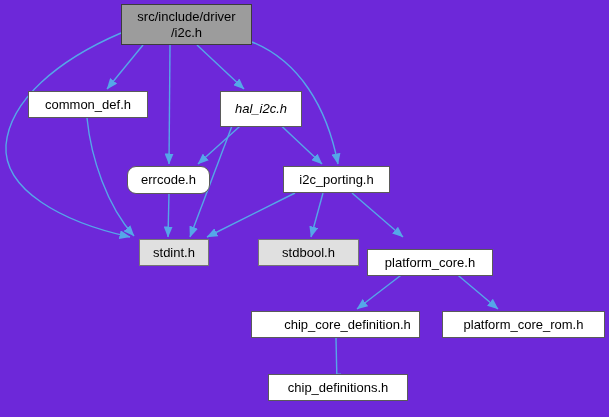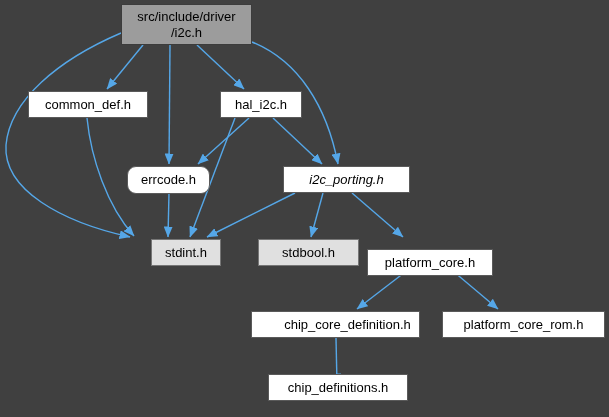--- a/index.html
+++ b/index.html
@@ -1,19 +1,19 @@
 <!DOCTYPE html>
 <html><head>
 <meta charset="utf-8">
 <style>
   html,body{margin:0;padding:0;background:#ffffff;}
   #stage{
     position:relative;
     width:609px;height:417px;
-    background:#404040;
+    background:#6d28d9;
     font-family:"Liberation Sans", sans-serif;
     overflow:hidden;
   }
   #edge-layer{position:absolute;left:0;top:0;width:609px;height:417px;}
   .node{
     position:absolute;
     box-sizing:border-box;
     display:flex;align-items:center;justify-content:center;
     font-size:13px;line-height:16px;color:#000000;
     text-align:center;white-space:pre-line;
@@ -47,22 +47,22 @@
       <path d="M323,193 L311,237" fill="none" stroke="#55A7E8" stroke-width="1.4" marker-end="url(#arrow)"></path>
       <path d="M352,193 L403,237" fill="none" stroke="#55A7E8" stroke-width="1.4" marker-end="url(#arrow)"></path>
       <path d="M413,266 L357,309" fill="none" stroke="#55A7E8" stroke-width="1.4" marker-end="url(#arrow)"></path>
       <path d="M447,266 L498,309" fill="none" stroke="#55A7E8" stroke-width="1.4" marker-end="url(#arrow)"></path>
       <path d="M336,338 L337,384" fill="none" stroke="#55A7E8" stroke-width="1.4" marker-end="url(#arrow)"></path>
     </svg>
 
 <div class="node root" style="left: 121px; top: 4px; width: 131px; height: 41px;"><span>src/include/driver
 /i2c.h</span></div>
     <div class="node file" style="left: 28px; top: 91px; width: 120px; height: 27px;"><span>common_def.h</span></div>
-    <div class="node file" style="left: 220px; top: 91px; width: 82px; height: 27px;"><span>hal_i2c.h</span></div>
+    <div class="node file" style="left: 220px; top: 91px; width: 82px; height: 36px; font-style: italic;"><span>hal_i2c.h</span></div>
     <div class="node file" style="left: 127px; top: 166px; width: 83px; height: 28px; border-radius: 9px;"><span>errcode.h</span></div>
-    <div class="node file" style="left: 283px; top: 166px; width: 127px; height: 27px; font-style: italic;"><span>i2c_porting.h</span></div>
-    <div class="node system" style="left: 151px; top: 239px; width: 70px; height: 27px;"><span>stdint.h</span></div>
+    <div class="node file" style="left: 283px; top: 166px; width: 107px; height: 27px;"><span>i2c_porting.h</span></div>
+    <div class="node system" style="left: 139px; top: 239px; width: 70px; height: 27px;"><span>stdint.h</span></div>
     <div class="node system" style="left: 258px; top: 239px; width: 101px; height: 27px;"><span>stdbool.h</span></div>
     <div class="node file" style="left: 367px; top: 249px; width: 126px; height: 27px;"><span>platform_core.h</span></div>
     <div class="node file" style="left: 251px; top: 311px; width: 169px; height: 27px; padding-left: 24px;"><span>chip_core_definition.h</span></div>
     <div class="node file" style="left: 442px; top: 311px; width: 163px; height: 27px;"><span>platform_core_rom.h</span></div>
     <div class="node file" style="left: 268px; top: 374px; width: 140px; height: 27px;"><span>chip_definitions.h</span></div>
   </div>
 
 </body></html>

